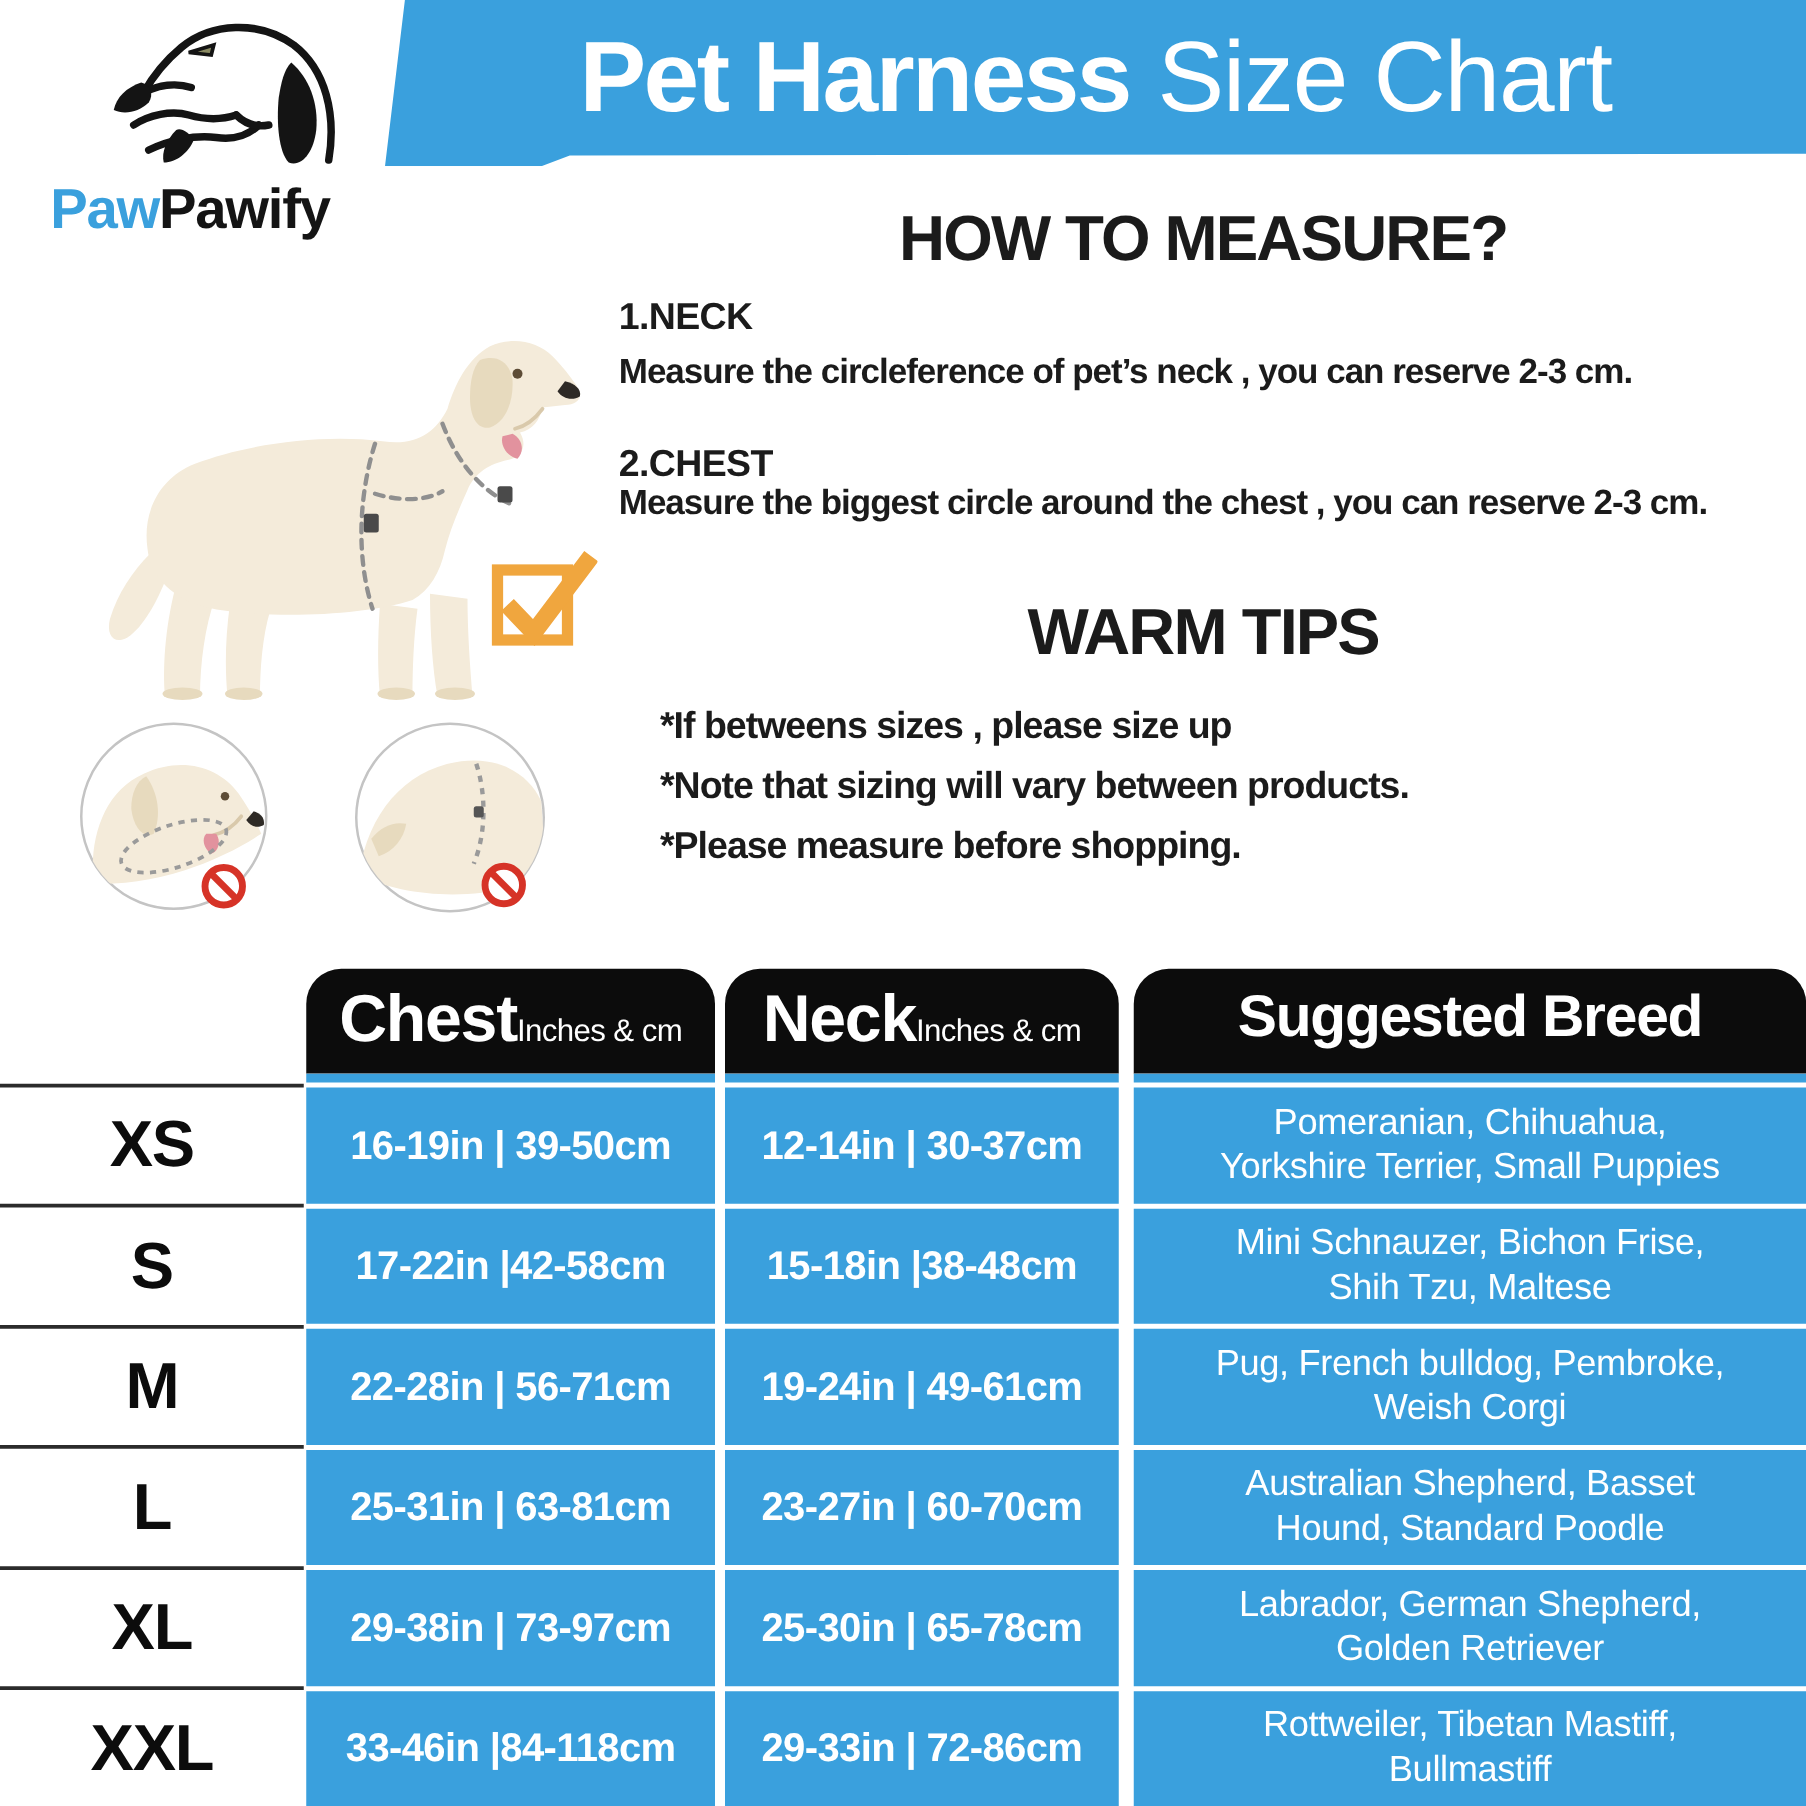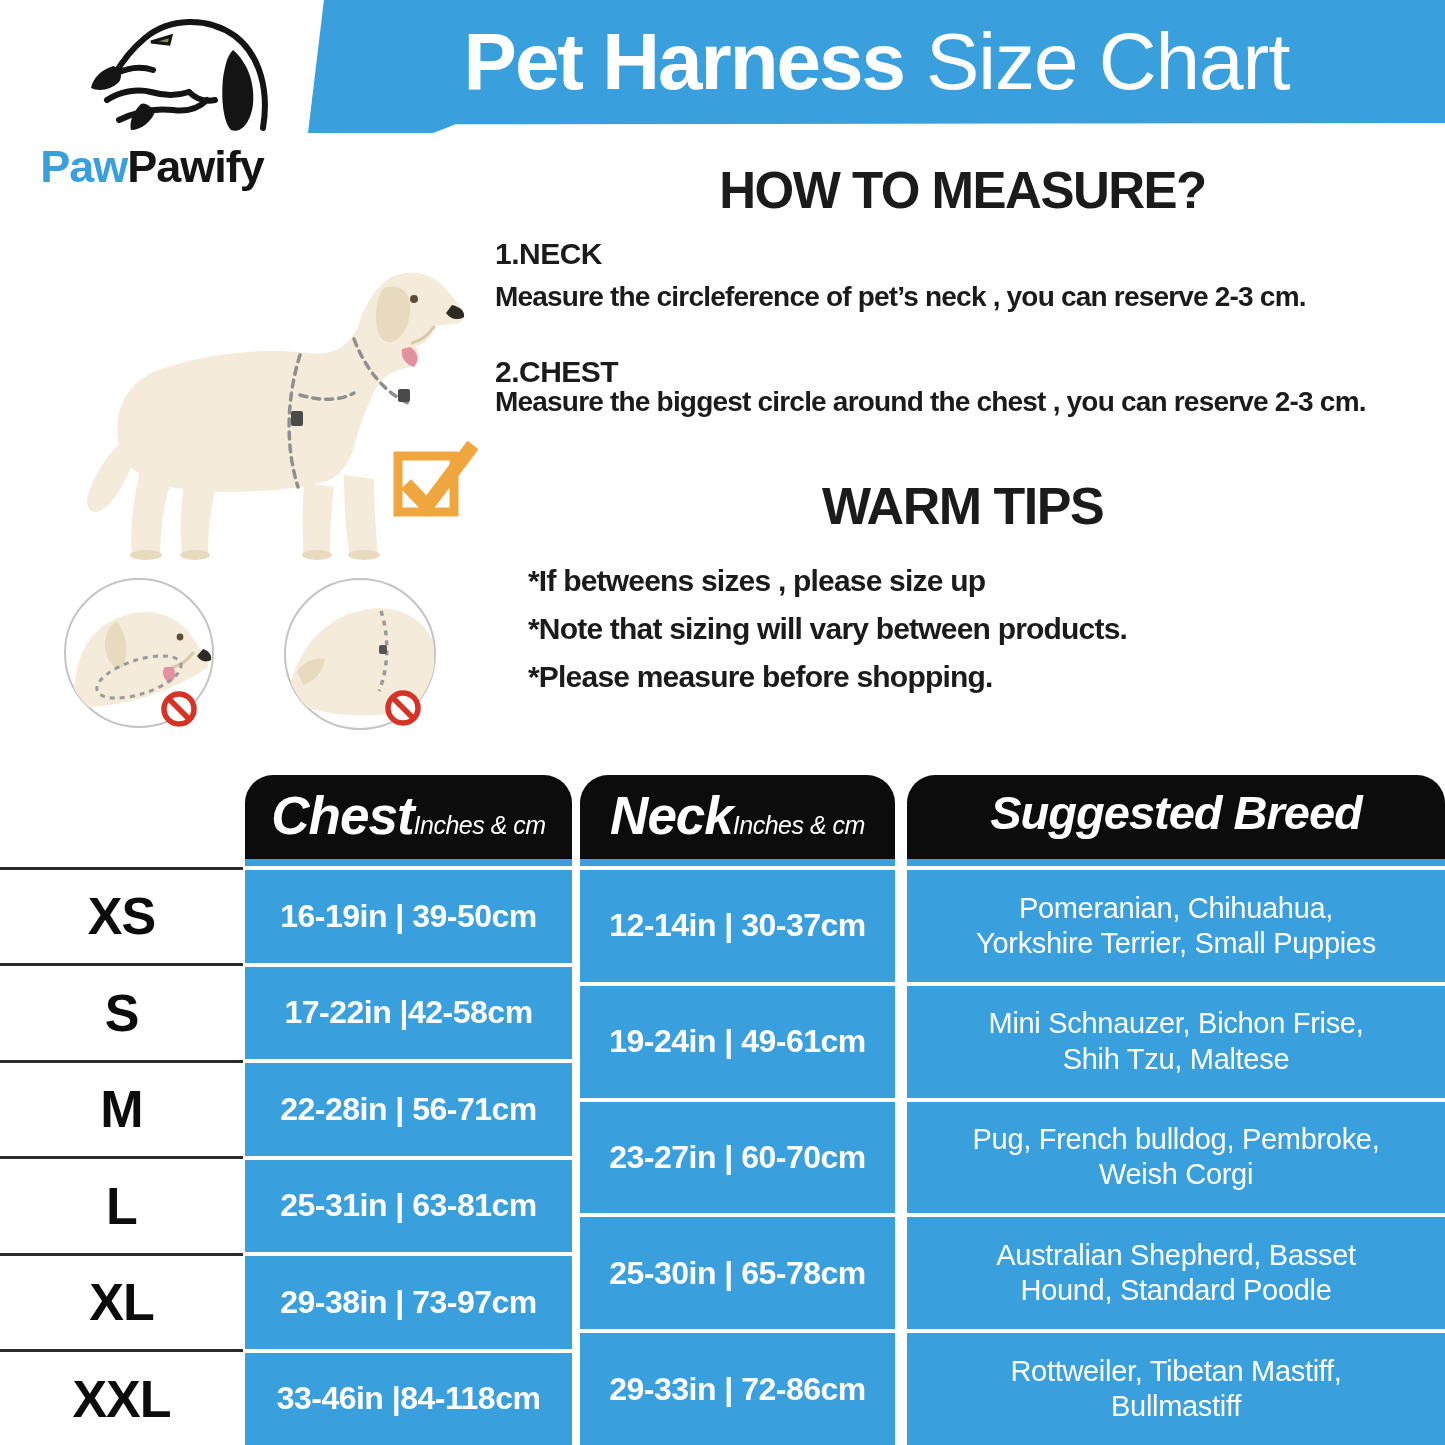--- a/index.html
+++ b/index.html
@@ -53,21 +53,21 @@
   .labels-col .band{height:7px;flex:none;}
   .label-row{flex:1;position:relative;display:flex;align-items:center;justify-content:center;
              color:#0c0c0c;font-size:52px;font-weight:700;letter-spacing:-1px;}
   .label-row::before{content:'';position:absolute;top:-3.5px;left:0;right:0;height:3px;background:#2b2b2b;}
 
   .col{position:absolute;top:0;height:670px;}
   .col-chest{left:245px;width:327px;}
   .col-neck{left:580px;width:315px;}
   .col-breed{left:907px;width:538px;}
   .col-head{height:84px;background:#0c0c0c;border-radius:28px 28px 0 0;
-            display:flex;align-items:baseline;justify-content:center;color:#fff;padding-top:14px;font-style:italic;}
+            display:flex;align-items:baseline;justify-content:center;color:#fff;padding-top:14px;}
   .col-title{font-size:53px;font-weight:700;letter-spacing:-1px;line-height:1;}
   .col-sub{font-size:25px;font-weight:400;letter-spacing:-0.5px;}
   .col-breed .col-title{font-size:47px;}
   .col-body{position:absolute;left:0;top:84px;width:100%;height:586px;
             display:flex;flex-direction:column;gap:4px;background:#fff;}
   .col-body .band{height:7px;flex:none;background:var(--blue);}
   .cell{flex:1;background:var(--blue);display:flex;flex-direction:column;align-items:center;justify-content:center;
         color:#fff;font-size:32px;font-weight:700;letter-spacing:-0.5px;white-space:nowrap;}
   .breed-cell{font-weight:400;font-size:29px;line-height:1.22;letter-spacing:-0.3px;}
 </style>
@@ -214,20 +214,21 @@
     </div>
 
     <div class="col col-neck">
       <div class="col-head">
         <span class="col-title">Neck</span>
         <span class="col-sub">Inches &amp; cm</span>
       </div>
       <div class="col-body">
         <div class="band"></div>
         <div class="cell">12-14in | 30-37cm</div>
+        <div class="cell">15-18in |38-48cm</div>
         <div class="cell">19-24in | 49-61cm</div>
         <div class="cell">23-27in | 60-70cm</div>
         <div class="cell">25-30in | 65-78cm</div>
         <div class="cell">29-33in | 72-86cm</div>
       </div>
     </div>
 
     <div class="col col-breed">
       <div class="col-head">
         <span class="col-title">Suggested Breed</span>
@@ -244,20 +245,24 @@
         </div>
         <div class="cell breed-cell">
           <span>Pug, French bulldog, Pembroke,</span>
           <span>Weish Corgi</span>
         </div>
         <div class="cell breed-cell">
           <span>Australian Shepherd, Basset</span>
           <span>Hound, Standard Poodle</span>
         </div>
         <div class="cell breed-cell">
+          <span>Labrador, German Shepherd,</span>
+          <span>Golden Retriever</span>
+        </div>
+        <div class="cell breed-cell">
           <span>Rottweiler, Tibetan Mastiff,</span>
           <span>Bullmastiff</span>
         </div>
       </div>
     </div>
 
   </section>
 </div>
 
 </body></html>

